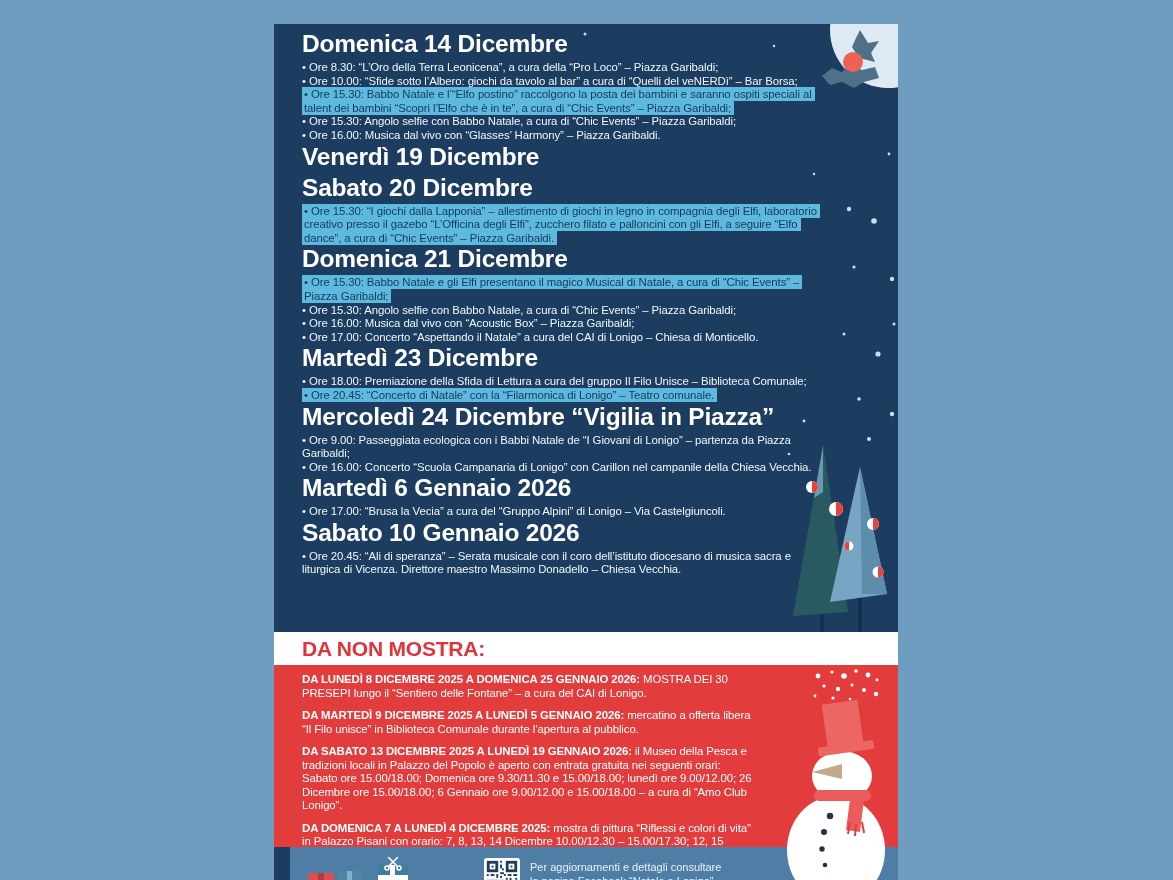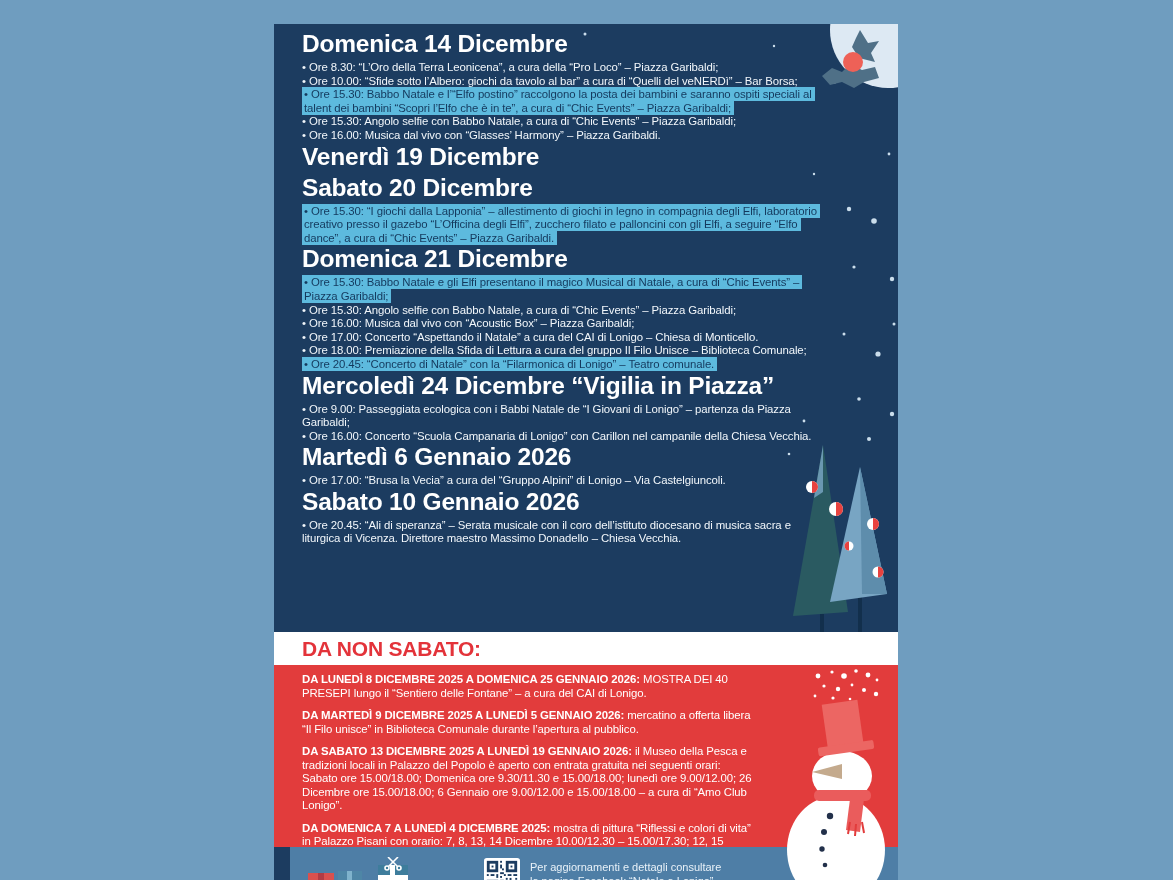--- a/index.html
+++ b/index.html
@@ -111,20 +111,21 @@
       <section>
         <h2 class="mt4">Domenica 21 Dicembre</h2>
         <ul>
           <li><span class="hl-span">• Ore 15.30: Babbo Natale e gli Elfi presentano il magico Musical di Natale, a cura di “Chic Events” – Piazza Garibaldi;</span></li>
           <li>• Ore 15.30: Angolo selfie con Babbo Natale, a cura di “Chic Events” – Piazza Garibaldi;</li>
           <li>• Ore 16.00: Musica dal vivo con “Acoustic Box” – Piazza Garibaldi;</li>
           <li>• Ore 17.00: Concerto “Aspettando il Natale” a cura del CAI di Lonigo – Chiesa di Monticello.</li>
         </ul>
       </section>
       <section>
+        <h2 class="mt5">Martedì 23 Dicembre</h2>
         <ul>
           <li>• Ore 18.00: Premiazione della Sfida di Lettura a cura del gruppo Il Filo Unisce – Biblioteca Comunale;</li>
           <li><span class="hl-span">• Ore 20.45: “Concerto di Natale” con la “Filarmonica di Lonigo” – Teatro comunale.</span></li>
         </ul>
       </section>
       <section>
         <h2 class="mt6">Mercoledì 24 Dicembre “Vigilia in Piazza”</h2>
         <ul>
           <li>• Ore 9.00: Passeggiata ecologica con i Babbi Natale de “I Giovani di Lonigo” – partenza da Piazza Garibaldi;</li>
           <li>• Ore 16.00: Concerto “Scuola Campanaria di Lonigo” con Carillon nel campanile della Chiesa Vecchia.</li>
@@ -138,25 +139,25 @@
       </section>
       <section>
         <h2 class="mt8">Sabato 10 Gennaio 2026</h2>
         <ul>
           <li>• Ore 20.45: “Ali di speranza” – Serata musicale con il coro dell’istituto diocesano di musica sacra e liturgica di Vicenza. Direttore maestro Massimo Donadello – Chiesa Vecchia.</li>
         </ul>
       </section>
     </div>
 
     <div class="white-band">
-      <h2>DA NON SABATO:</h2>
+      <h2>DA NON MOSTRA:</h2>
     </div>
 
     <div class="red-band">
-      <p><b>DA LUNEDÌ 8 DICEMBRE 2025 A DOMENICA 25 GENNAIO 2026:</b><span> MOSTRA DEI 40 PRESEPI lungo il “Sentiero delle Fontane” – a cura del CAI di Lonigo.</span></p>
+      <p><b>DA LUNEDÌ 8 DICEMBRE 2025 A DOMENICA 25 GENNAIO 2026:</b><span> MOSTRA DEI 30 PRESEPI lungo il “Sentiero delle Fontane” – a cura del CAI di Lonigo.</span></p>
       <p><b>DA MARTEDÌ 9 DICEMBRE 2025 A LUNEDÌ 5 GENNAIO 2026:</b><span> mercatino a offerta libera “Il Filo unisce” in Biblioteca Comunale durante l’apertura al pubblico.</span></p>
       <p><b>DA SABATO 13 DICEMBRE 2025 A LUNEDÌ 19 GENNAIO 2026:</b><span> il Museo della Pesca e tradizioni locali in Palazzo del Popolo è aperto con entrata gratuita nei seguenti orari: Sabato ore 15.00/18.00; Domenica ore 9.30/11.30 e 15.00/18.00; lunedì ore 9.00/12.00; 26 Dicembre ore 15.00/18.00; 6 Gennaio ore 9.00/12.00 e 15.00/18.00 – a cura di “Amo Club Lonigo”.</span></p>
       <p><b>DA DOMENICA 7 A LUNEDÌ 4 DICEMBRE 2025:</b><span> mostra di pittura “Riflessi e colori di vita” in Palazzo Pisani con orario: 7, 8, 13, 14 Dicembre 10.00/12.30 – 15.00/17.30; 12, 15 Dicembre 10.00/12.30 – a cura dell’Università Adulti/Anziani.</span></p>
     </div>
 
     <div class="footer-band">
       <svg class="gifts" width="112" height="46" viewBox="0 0 112 46">
         <rect x="2" y="16" width="26" height="22" fill="#d9504e"></rect>
         <rect x="12" y="16" width="6" height="22" fill="#b23b44"></rect>
         <rect x="2" y="24" width="26" height="5" fill="#b23b44"></rect>

